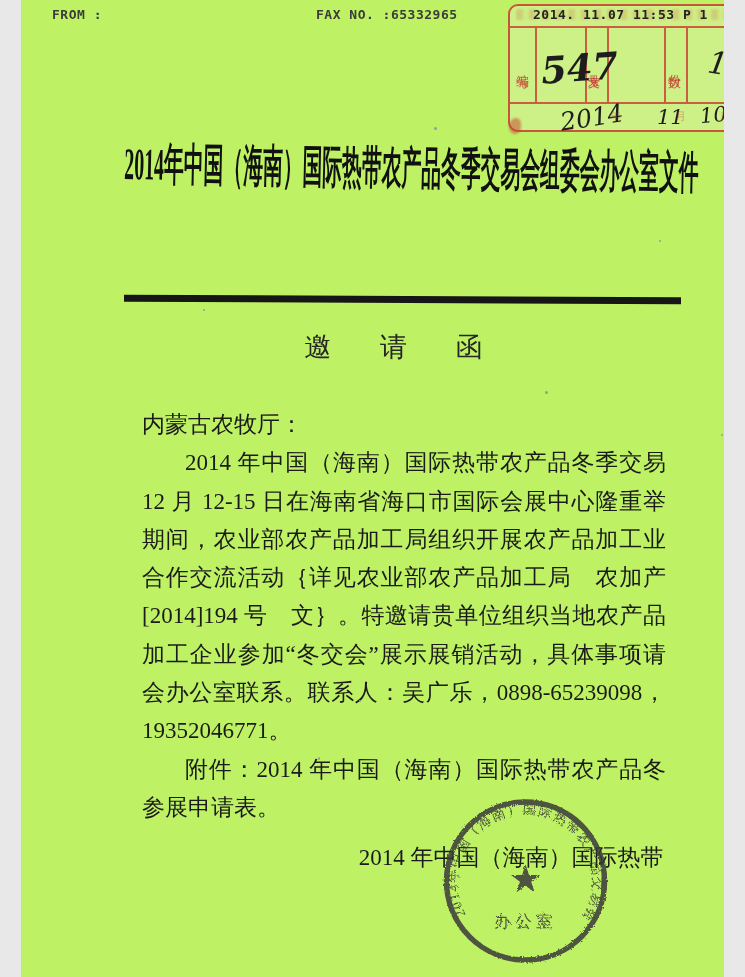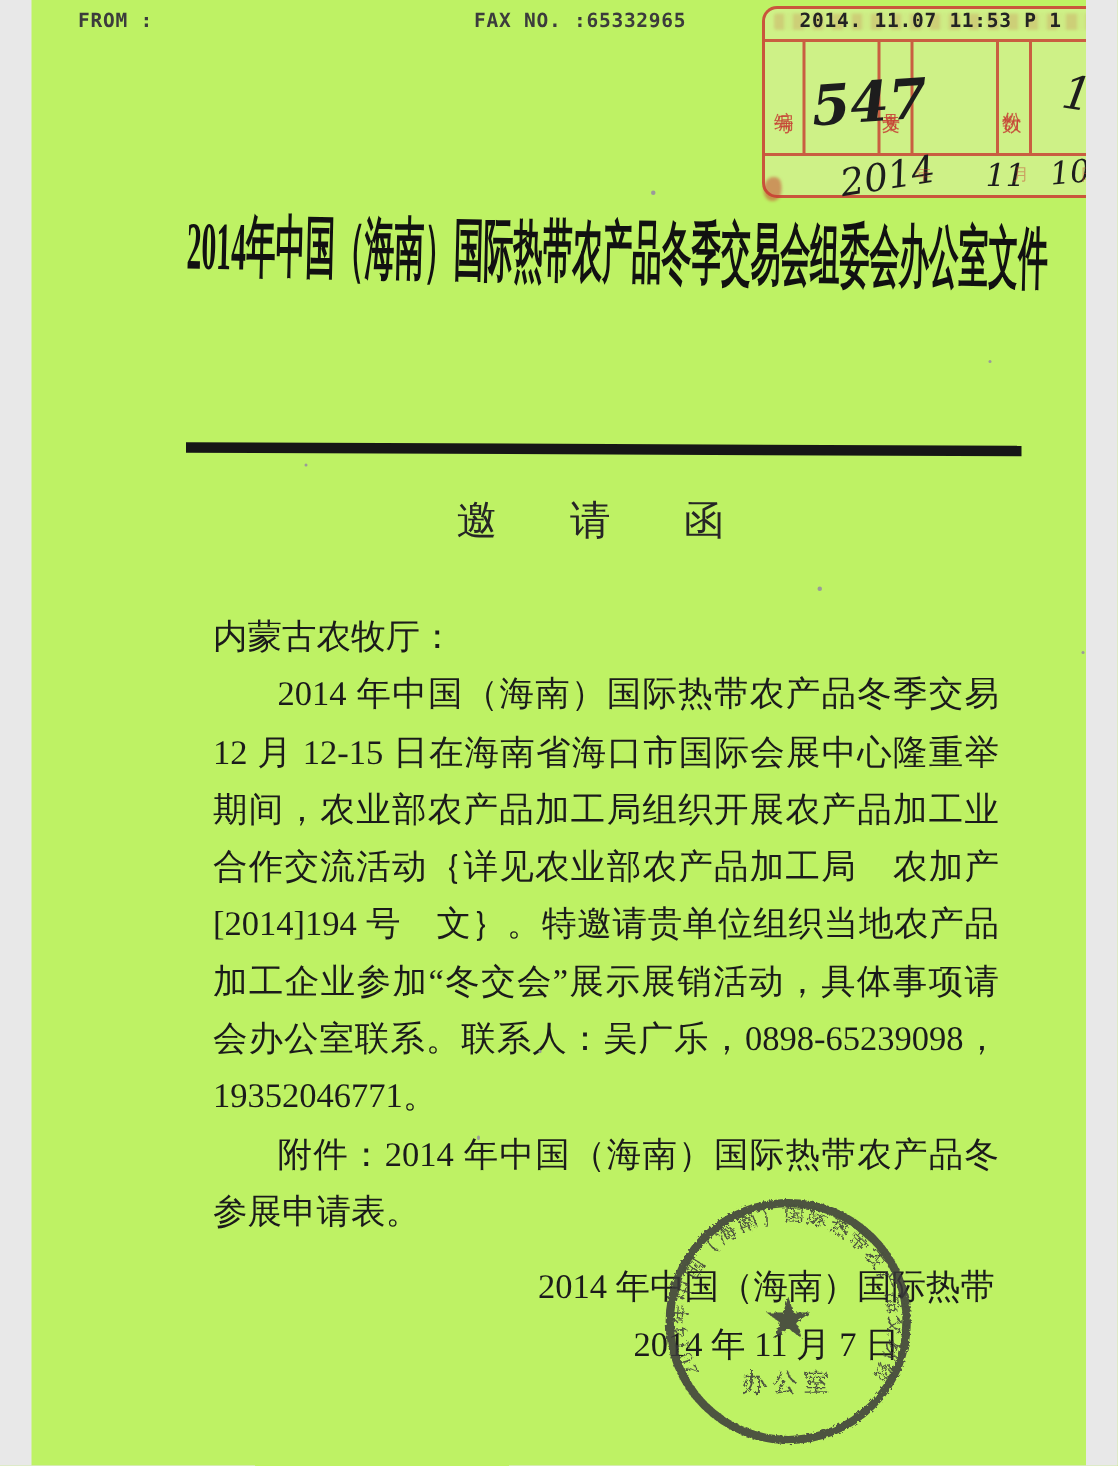--- a/index.html
+++ b/index.html
@@ -147,21 +147,20 @@
     <div class="bl just">[2014]194 号　文｝。特邀请贵单位组织当地农产品生产经营</div>
     <div class="bl just">加工企业参加“冬交会”展示展销活动，具体事项请与组委</div>
     <div class="bl just">会办公室联系。联系人：吴广乐，0898-65239098，</div>
     <div class="bl">19352046771。</div>
     <div class="bl ind just">附件：2014 年中国（海南）国际热带农产品冬季交易会</div>
     <div class="bl">参展申请表。</div>
   </div>
 
   <div class="sig-block">
     <div>2014 年中国（海南）国际热带</div>
-    <div>2014 年 11 月 7 日</div>
   </div>
 
   <svg class="seal" viewBox="0 0 175 175">
     <defs>
       <path id="sealArc" d="M 30,125 A 68,68 0 1 1 145,125" fill="none"></path>
       <filter id="rough" x="-10%" y="-10%" width="120%" height="120%">
         <feTurbulence type="fractalNoise" baseFrequency="0.55" numOctaves="2" result="n"></feTurbulence>
         <feDisplacementMap in="SourceGraphic" in2="n" scale="3.2"></feDisplacementMap>
       </filter>
     </defs>

